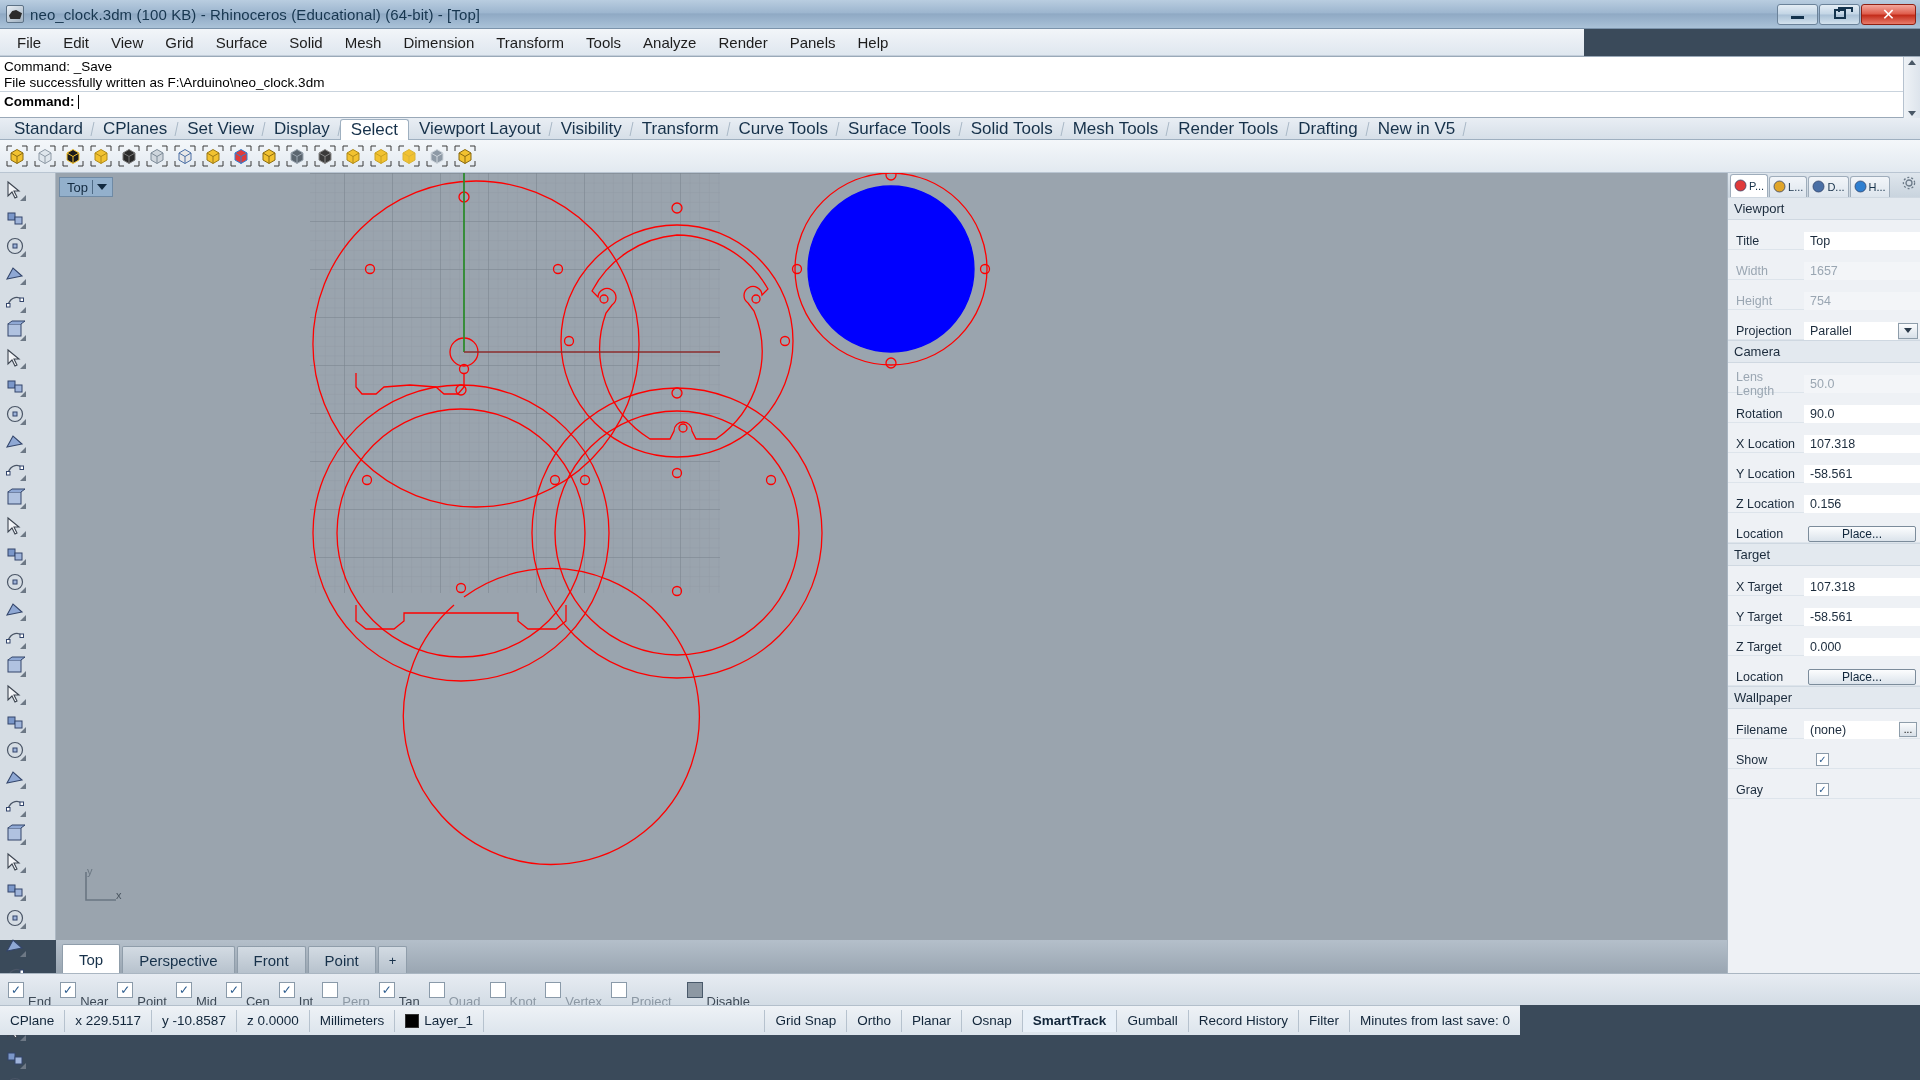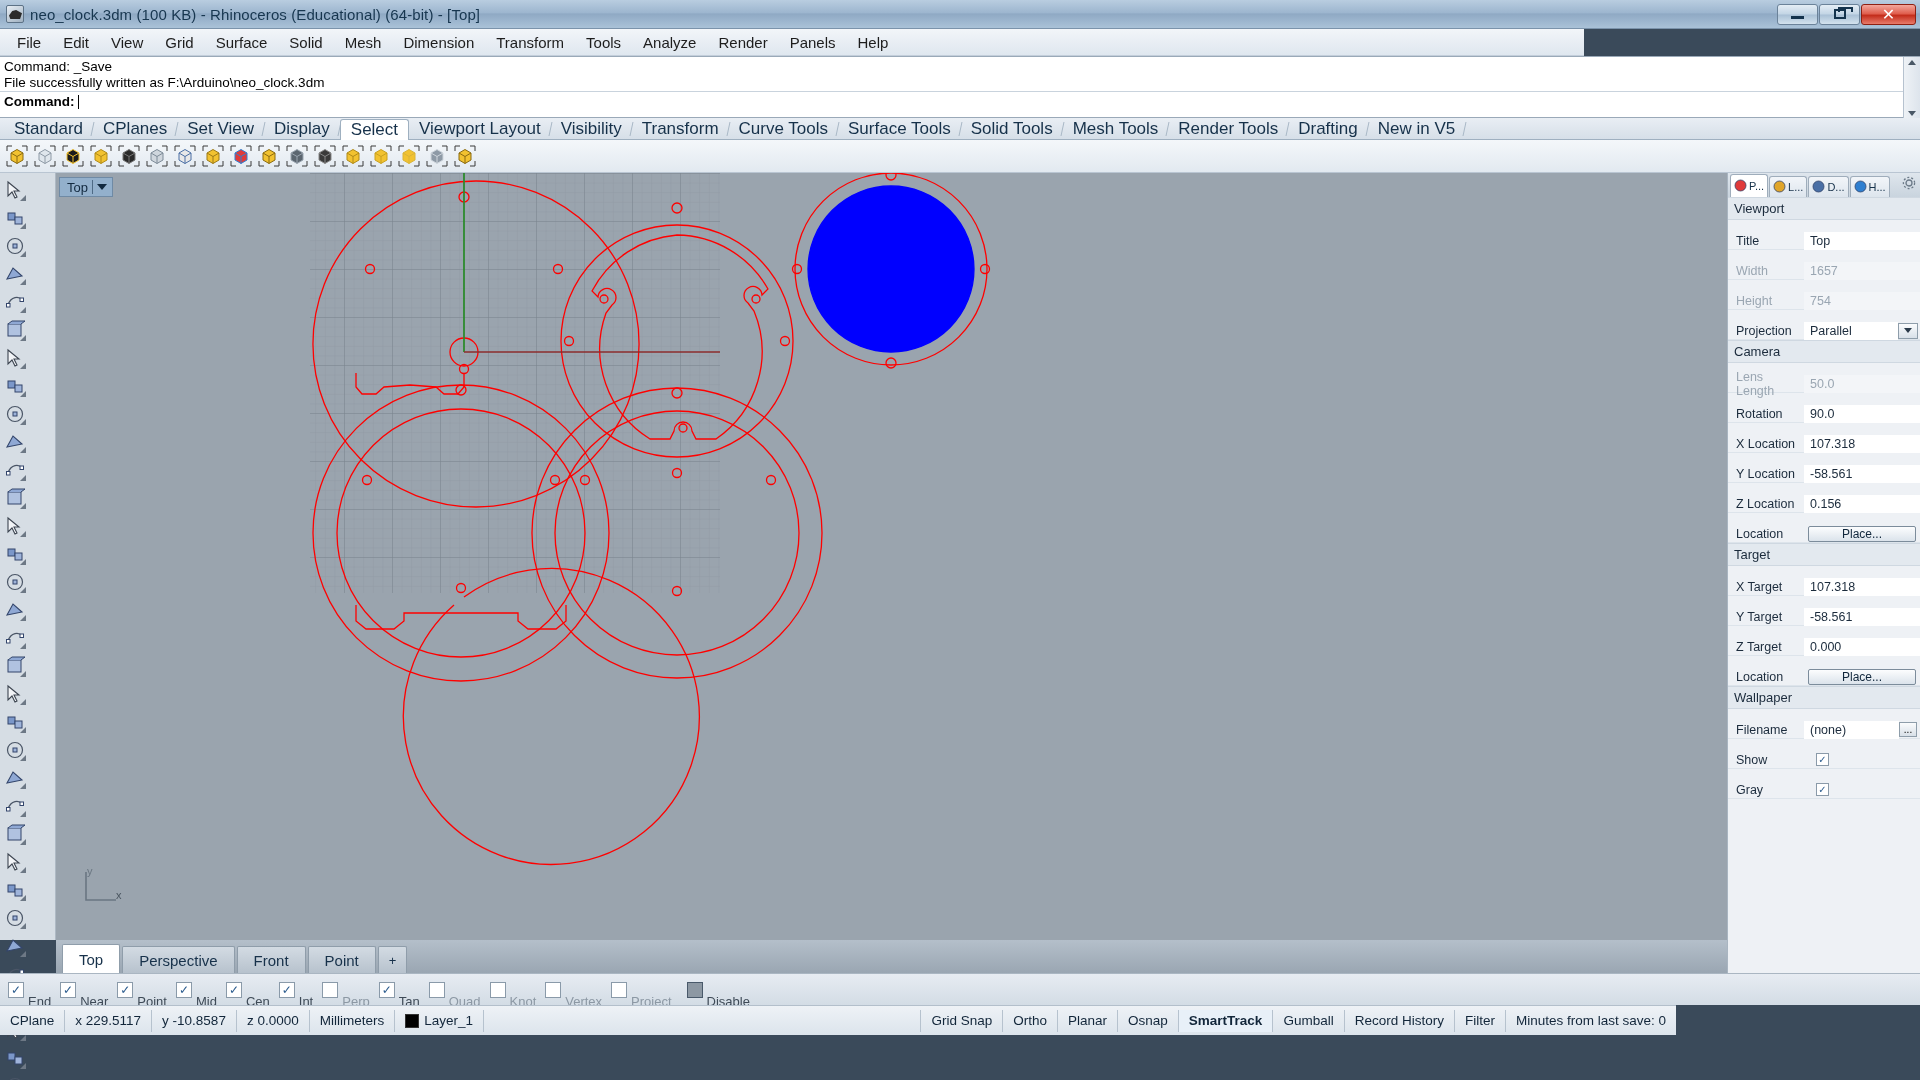--- a/index.html
+++ b/index.html
@@ -159,21 +159,21 @@
     font-size:12px; color:#2d5d8f; line-height:1;
   }
   .osbox.on::after{ content:"\2713"; }
   .oslabel{ font-size:13px; color:#3e4a57;margin-top:23px; }
   .oslabel.dim{ color:#8c98a4; }
   .osdisable{ display:flex; align-items:center; margin-left:6px; }
   .osdisable .osbox{ background:#8d98a3; border-color:#49596a; }
 
   
   .statusbar{
-    position:absolute; left:0; top:1005px; width:1676px; height:30px;
+    position:absolute; left:0; top:1005px; width:1520px; height:30px;
     background:linear-gradient(to bottom,#eef2f6,#dce4ec);
     border-top:1px solid #b3bfcb;
     display:flex; align-items:center; font-size:13.5px; color:#12263a;
   }
   .sbcell{ padding:0 10px; height:22px; display:flex; align-items:center; border-right:1px solid #b6c2ce; white-space:nowrap;}
   .sbcell.noborder{ border-right:0; }
   .sbcell.bold{ font-weight:bold; background:#e8f0f8; }
   .layerswatch{ width:14px;height:14px;background:#000;border:1px solid #333;margin-right:5px;}
   .sbspacer{ flex:1; border-right:1px solid #b6c2ce; height:22px;}
 

